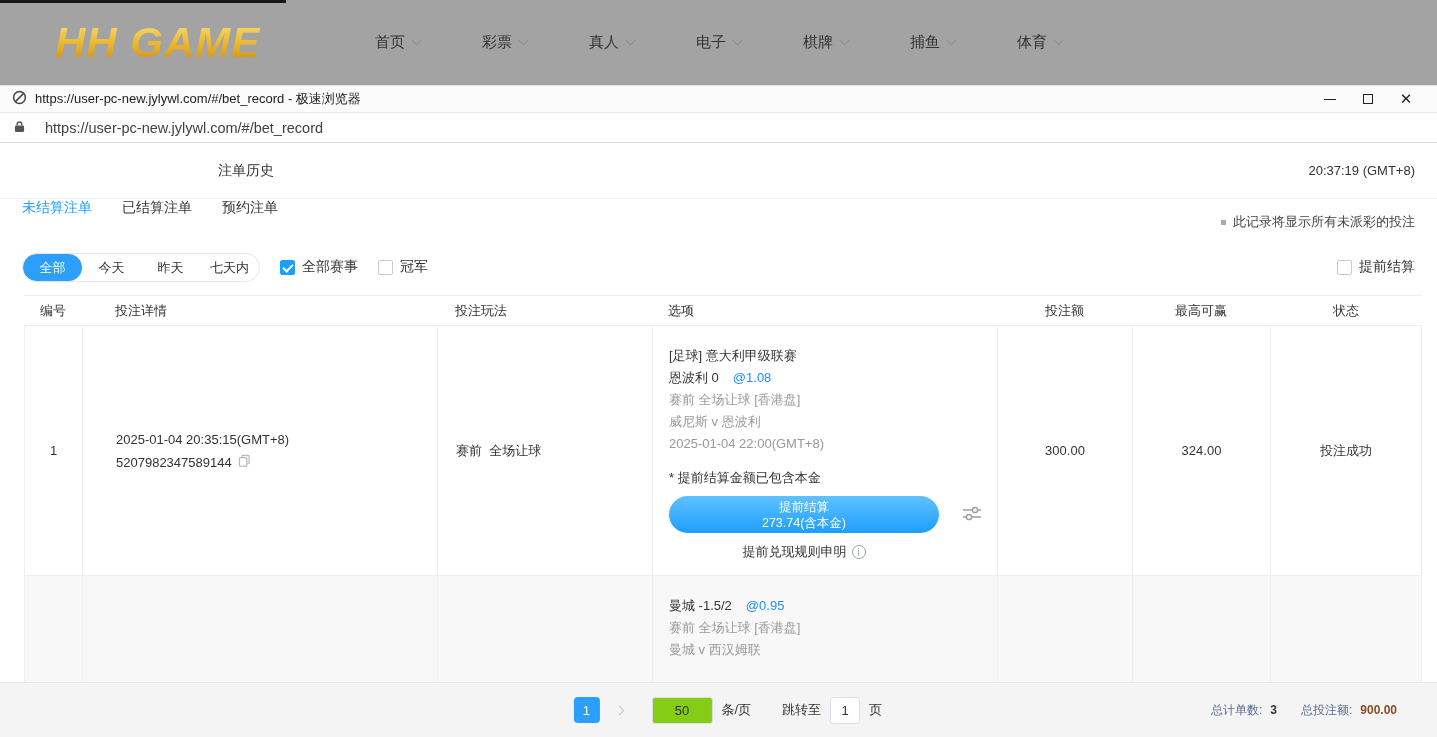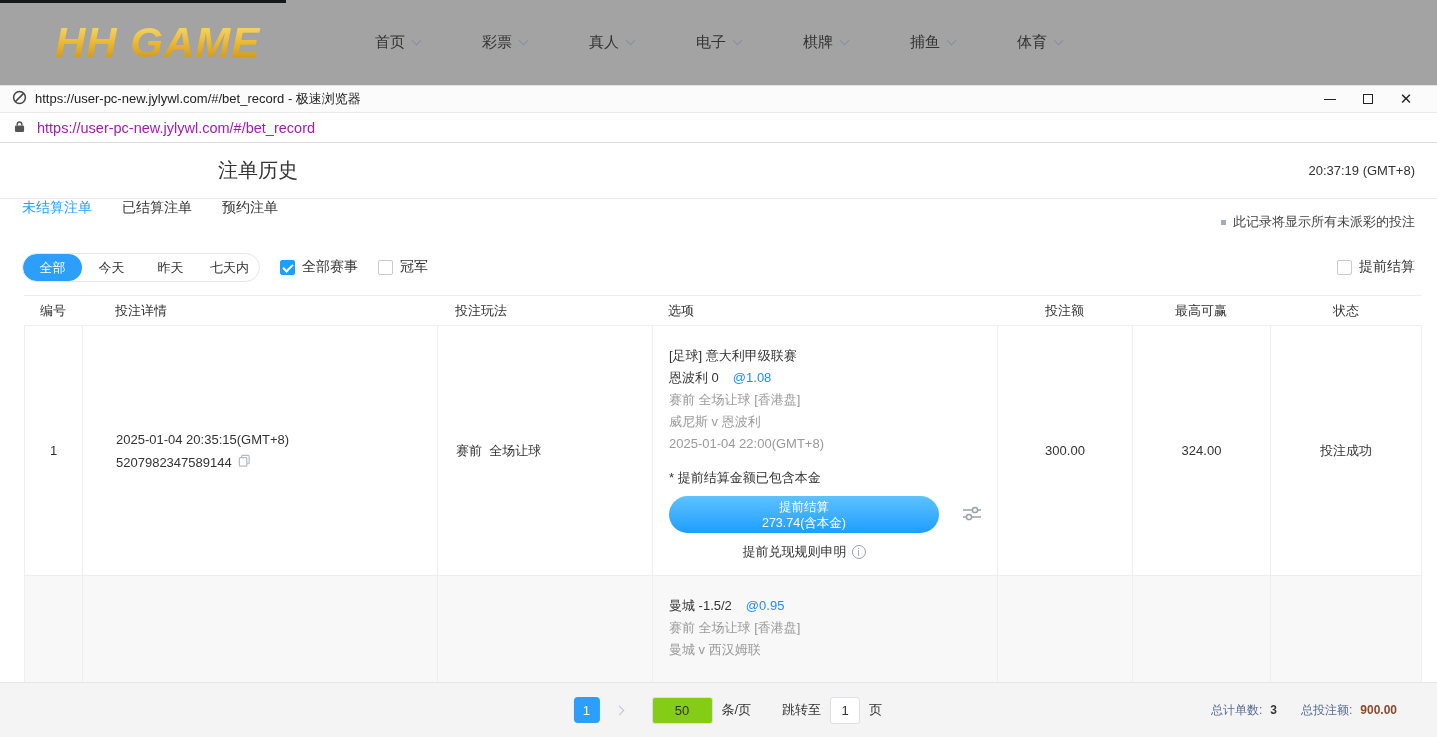--- a/index.html
+++ b/index.html
@@ -23,26 +23,26 @@
   .titlebar { height:28px; background:#fbfbfb; border-top:1px solid #e3e3e3; border-bottom:1px solid #e9e9e9;
               display:flex; align-items:center; padding:0 12px; flex:0 0 auto; }
   .titlebar-text { font-size:13px; color:#222; margin-left:8px; }
   .win-controls { margin-left:auto; display:flex; align-items:center; gap:0; }
   .wc { width:38px; height:26px; display:flex; align-items:center; justify-content:center; cursor:pointer; color:#222; }
   .min-line { width:12px; height:0; border-top:1.6px solid #222; display:inline-block; }
   .max-box { width:10px; height:10px; border:1.4px solid #222; display:inline-block; }
   .wc.close { font-size:15px; }
 
   .urlbar { height:30px; background:#fff; border-bottom:1px solid #dcdcdc; display:flex; align-items:center; padding:0 14px; flex:0 0 auto; }
-  .url-text { font-size:14.5px; color:#a21caf; margin-left:12px; }
+  .url-text { font-size:14.5px; color:#404040; margin-left:20px; }
 
   
   .content { height:539px; overflow:hidden; background:#fff; flex:0 0 auto; }
   .page-head { height:56px; display:flex; align-items:center; border-bottom:1px solid #ebebeb; position:relative; }
-  .page-title { margin-left:218px; font-size:20px; color:#333; }
+  .page-title { margin-left:218px; font-size:14px; color:#333; }
   .page-time { margin-left:auto; margin-right:22px; font-size:13px; color:#333; }
 
   .tabs-row { height:46px; display:flex; padding:0 22px; justify-content:space-between; }
   .tabs { display:flex; gap:30px; }
   .tab { font-size:14px; color:#333; cursor:pointer; }
   .tab.active { color:#1e9fff; }
   .note { display:flex; align-items:center; font-size:13px; color:#444; }
   .bullet { width:5px; height:5px; background:#a8abb2; display:inline-block; margin-right:7px; }
 
   .filter-row { height:44px; display:flex; align-items:center; padding:0 22px; justify-content:space-between; }

